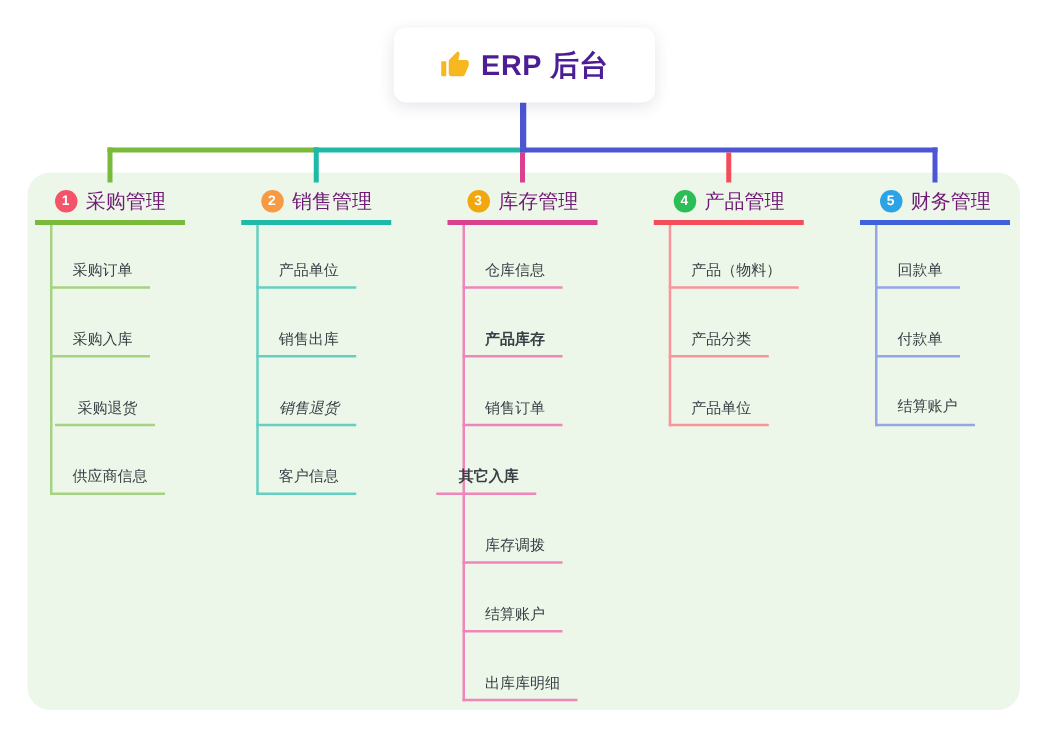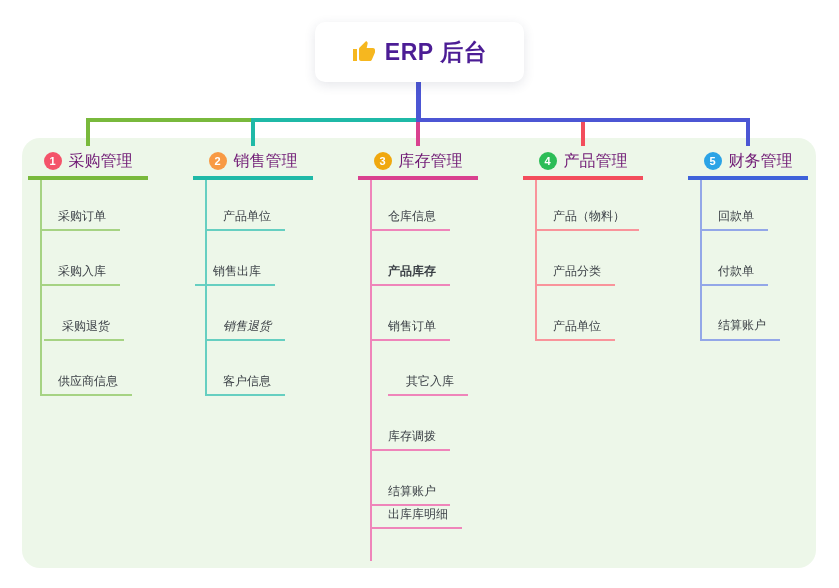--- a/index.html
+++ b/index.html
@@ -68,35 +68,35 @@
       <div class="sub-item" style="left: 40px; top: 205px; border-bottom-color: rgb(166, 211, 131);">采购订单</div>
       <div class="sub-item" style="left: 40px; top: 260px; border-bottom-color: rgb(166, 211, 131);">采购入库</div>
       <div class="sub-item" style="left: 44px; top: 315px; border-bottom-color: rgb(166, 211, 131);">采购退货</div>
       <div class="sub-item" style="left: 40px; top: 370px; border-bottom-color: rgb(166, 211, 131);">供应商信息</div>
       <div class="branch-node" style="left: 193px; border-bottom-color: rgb(31, 185, 167);">
         <span class="badge" style="background: rgb(248, 154, 68);">2</span>
         <span class="branch-label">销售管理</span>
       </div>
       <div class="tree-vline" style="left: 205px; top: 180px; height: 216px; background: rgb(102, 207, 193);"></div>
       <div class="sub-item" style="left: 205px; top: 205px; border-bottom-color: rgb(102, 207, 193);">产品单位</div>
-      <div class="sub-item" style="left: 195px; top: 260px; border-bottom-color: rgb(102, 207, 193); text-align: center;">销售出库</div>
+      <div class="sub-item" style="left: 205px; top: 260px; border-bottom-color: rgb(102, 207, 193); text-align: center;">销售出库</div>
       <div class="sub-item" style="left: 205px; top: 315px; border-bottom-color: rgb(102, 207, 193); font-style: italic;">销售退货</div>
       <div class="sub-item" style="left: 205px; top: 370px; border-bottom-color: rgb(102, 207, 193);">客户信息</div>
       <div class="branch-node" style="left: 358px; border-bottom-color: rgb(217, 65, 143);">
         <span class="badge" style="background: rgb(240, 168, 14);">3</span>
         <span class="branch-label">库存管理</span>
       </div>
       <div class="tree-vline" style="left: 370px; top: 180px; height: 381px; background: rgb(239, 133, 186);"></div>
       <div class="sub-item" style="left: 370px; top: 205px; border-bottom-color: rgb(239, 133, 186); text-align: right;">仓库信息</div>
       <div class="sub-item" style="left: 370px; top: 260px; border-bottom-color: rgb(239, 133, 186); font-weight: bold;">产品库存</div>
       <div class="sub-item" style="left: 370px; top: 315px; border-bottom-color: rgb(239, 133, 186);">销售订单</div>
-      <div class="sub-item" style="left: 388px; top: 370px; border-bottom-color: rgb(239, 133, 186);">其它入库</div>
+      <div class="sub-item" style="left: 349px; top: 370px; border-bottom-color: rgb(239, 133, 186); font-weight: bold;">其它入库</div>
       <div class="sub-item" style="left: 370px; top: 425px; border-bottom-color: rgb(239, 133, 186);">库存调拨</div>
       <div class="sub-item" style="left: 370px; top: 480px; border-bottom-color: rgb(239, 133, 186);">结算账户</div>
-      <div class="sub-item" style="left: 370px; top: 503px; border-bottom-color: rgb(239, 133, 186);">出库库明细</div>
+      <div class="sub-item" style="left: 370px; top: 535px; border-bottom-color: rgb(239, 133, 186);">出库库明细</div>
       <div class="branch-node" style="left: 523px; border-bottom-color: rgb(243, 77, 92);">
         <span class="badge" style="background: rgb(44, 189, 87);">4</span>
         <span class="branch-label">产品管理</span>
       </div>
       <div class="tree-vline" style="left: 535px; top: 180px; height: 161px; background: rgb(249, 148, 155);"></div>
       <div class="sub-item" style="left: 535px; top: 205px; border-bottom-color: rgb(249, 148, 155);">产品（物料）</div>
       <div class="sub-item" style="left: 535px; top: 260px; border-bottom-color: rgb(249, 148, 155);">产品分类</div>
       <div class="sub-item" style="left: 535px; top: 315px; border-bottom-color: rgb(249, 148, 155);">产品单位</div>
       <div class="branch-node" style="left: 688px; border-bottom-color: rgb(63, 98, 218);">
         <span class="badge" style="background: rgb(43, 163, 230);">5</span>

